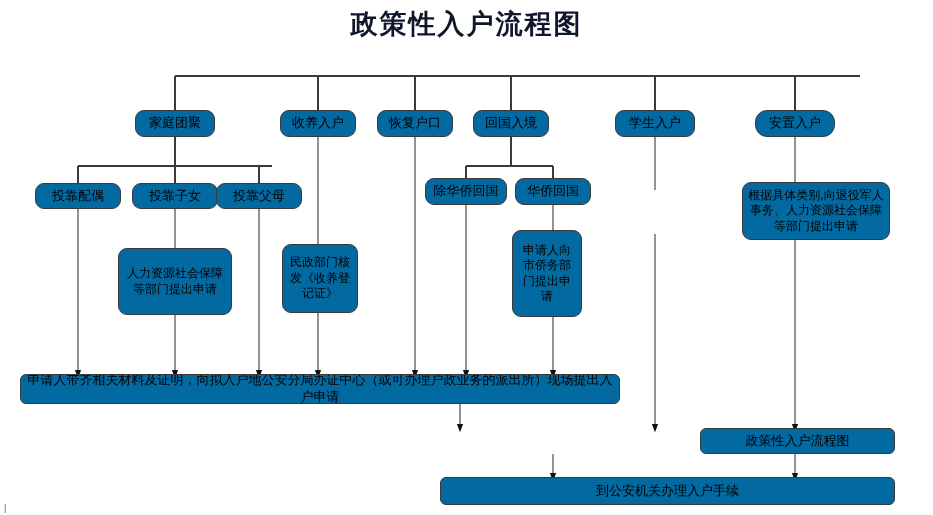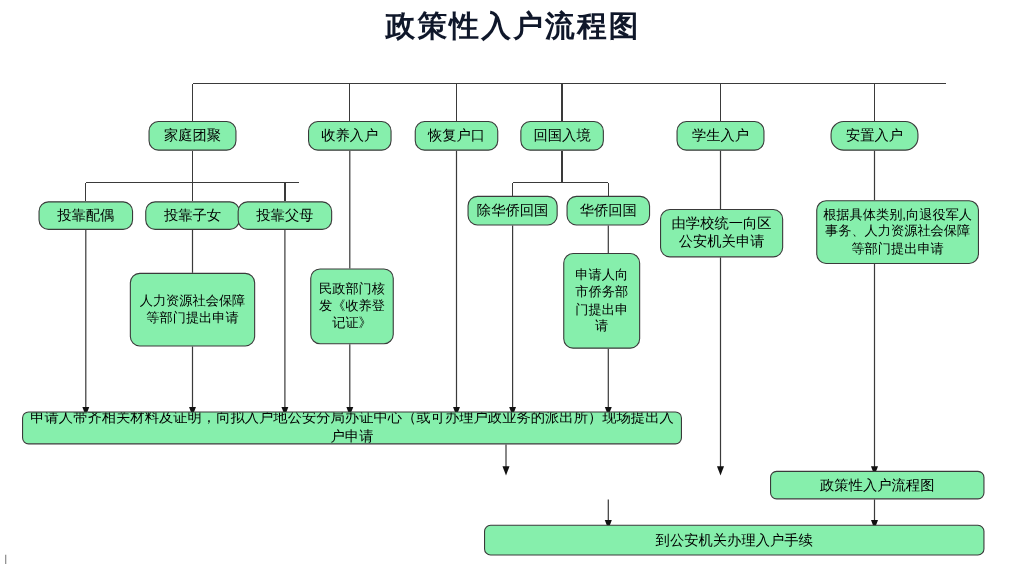--- a/index.html
+++ b/index.html
@@ -35,21 +35,21 @@
     font-family: "DejaVu Serif", "Liberation Serif", serif;
     font-weight: bold;
     font-size: 27px;
     letter-spacing: 2px;
     color: #0f172a;
   }
   .node {
     position: absolute;
     box-sizing: border-box;
     border: 1px solid #3a3a3a;
-    background: #86efac;
+    background: #0369a1;
     display: flex;
     align-items: center;
     justify-content: center;
     text-align: center;
     line-height: 1.28;
     color: #000000;
     overflow: hidden;
   }
   .node.rounded { border-radius: 9px; }
   .node.round-sm { border-radius: 6px; }
@@ -143,21 +143,20 @@
   <div class="node rounded s13" style="left:35px;top:183px;width:86px;height:26px;">投靠配偶</div>
   <div class="node rounded s13" style="left:132px;top:183px;width:86px;height:26px;">投靠子女</div>
   <div class="node rounded s13" style="left:216px;top:183px;width:86px;height:26px;">投靠父母</div>
 
   <div class="node rounded s13" style="left:425px;top:178px;width:82px;height:27px;">除华侨回国</div>
   <div class="node rounded s13" style="left:515px;top:178px;width:76px;height:27px;">华侨回国</div>
 
   <div class="node rounded s12 pad" style="left:118px;top:248px;width:114px;height:67px;">人力资源社会保障等部门提出申请</div>
   <div class="node rounded s12 pad" style="left:282px;top:244px;width:76px;height:69px;">民政部门核发《收养登记证》</div>
   <div class="node rounded s12 pad" style="left:512px;top:230px;width:70px;height:87px;">申请人向市侨务部门提出申请</div>
-  <div class="node rounded s13 pad" style="left:600px;top:190px;width:112px;height:44px;">由学校统一向区公安机关申请</div>
   <div class="node rounded s12 pad" style="left:742px;top:182px;width:148px;height:58px;">根据具体类别,向退役军人事务、人力资源社会保障等部门提出申请</div>
 
   <div class="node round-sm s13 pad" style="left:20px;top:374px;width:600px;height:30px;">申请人带齐相关材料及证明，向拟入户地公安分局办证中心（或可办理户政业务的派出所）现场提出入户申请</div>
 
   <div class="node round-sm s13" style="left:700px;top:428px;width:195px;height:26px;">政策性入户流程图</div>
 
   <div class="node round-sm s13" style="left:440px;top:477px;width:455px;height:28px;">到公安机关办理入户手续</div>
 
   <div class="tick">|</div>
 </div>

